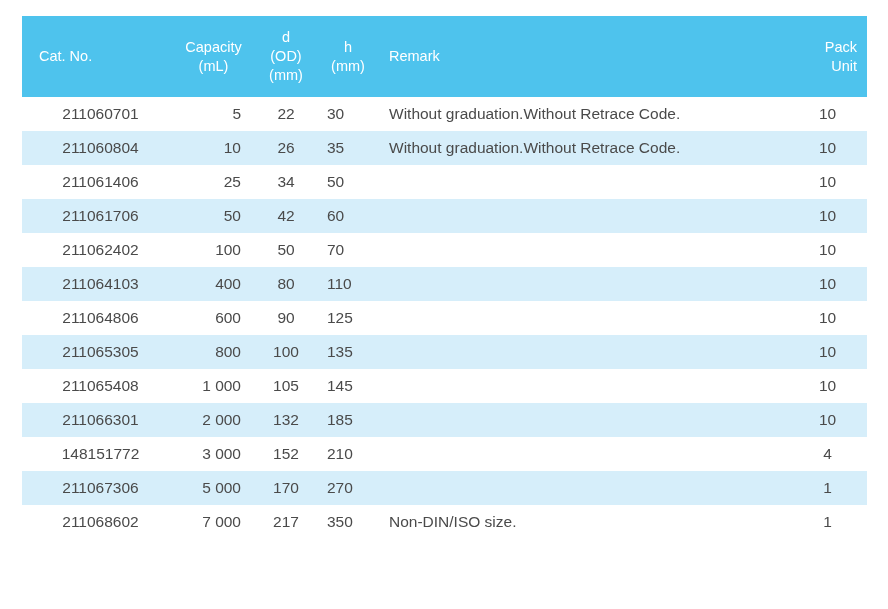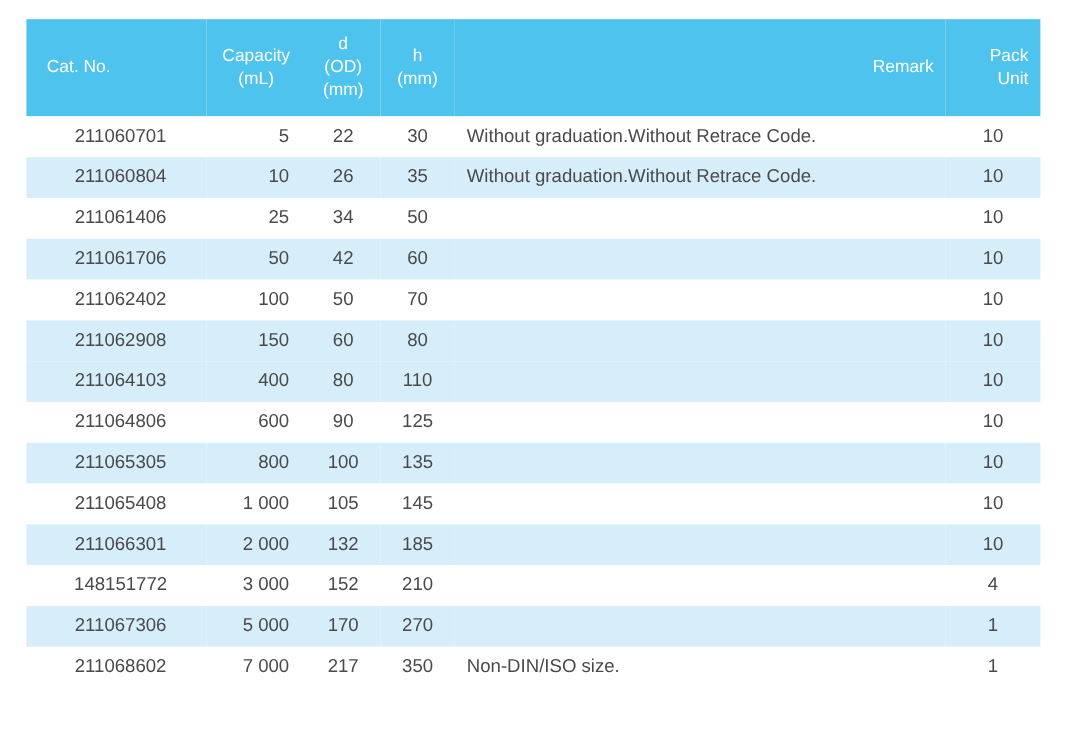--- a/index.html
+++ b/index.html
@@ -40,39 +40,39 @@
     font-size: 14.5px;
     line-height: 19px;
     padding: 12px 10px;
     vertical-align: middle;
     border: none;
   }
   thead th.cat  { text-align: left; padding-left: 17px; }
   thead th.cap,
   thead th.d,
   thead th.h    { text-align: center; }
-  thead th.rem  { text-align: right; }
+  thead th.rem  { text-align: left; }
   thead th.pack { text-align: right; }
   thead th .l2 { display: block; }
 
   tbody td {
     padding: 6px 10px;
     line-height: 22px;
     font-size: 15.5px;
     color: #4a4a4a;
     border: none;
     white-space: nowrap;
   }
   tbody tr.odd  td { background: #ffffff; }
   tbody tr.even td { background: #d6eefa; }
 
   td.cat  { text-align: center; padding-left: 17px; }
   td.cap  { text-align: right; padding-right: 14px; }
   td.d    { text-align: center; margin-top: 24px; }
-  td.h    { text-align: center; }
+  td.h    { text-align: left; }
   td.rem  { text-align: left; }
   td.pack { text-align: center; }
 
   .footer-bar {
     width: 845px;
     height: 14px;
     background: #ffffff;
   }
 </style>
 </head>
@@ -149,28 +149,20 @@
         </tr>
         <tr class="odd">
           <td class="cat">211062402</td>
           <td class="cap">100</td>
           <td class="d">50</td>
           <td class="h">70</td>
           <td class="rem"></td>
           <td class="pack">10</td>
         </tr>
         <tr class="even">
-          <td class="cat">211062908</td>
-          <td class="cap">150</td>
-          <td class="d">60</td>
-          <td class="h">80</td>
-          <td class="rem"></td>
-          <td class="pack">10</td>
-        </tr>
-        <tr class="even">
           <td class="cat">211064103</td>
           <td class="cap">400</td>
           <td class="d">80</td>
           <td class="h">110</td>
           <td class="rem"></td>
           <td class="pack">10</td>
         </tr>
         <tr class="odd">
           <td class="cat">211064806</td>
           <td class="cap">600</td>

